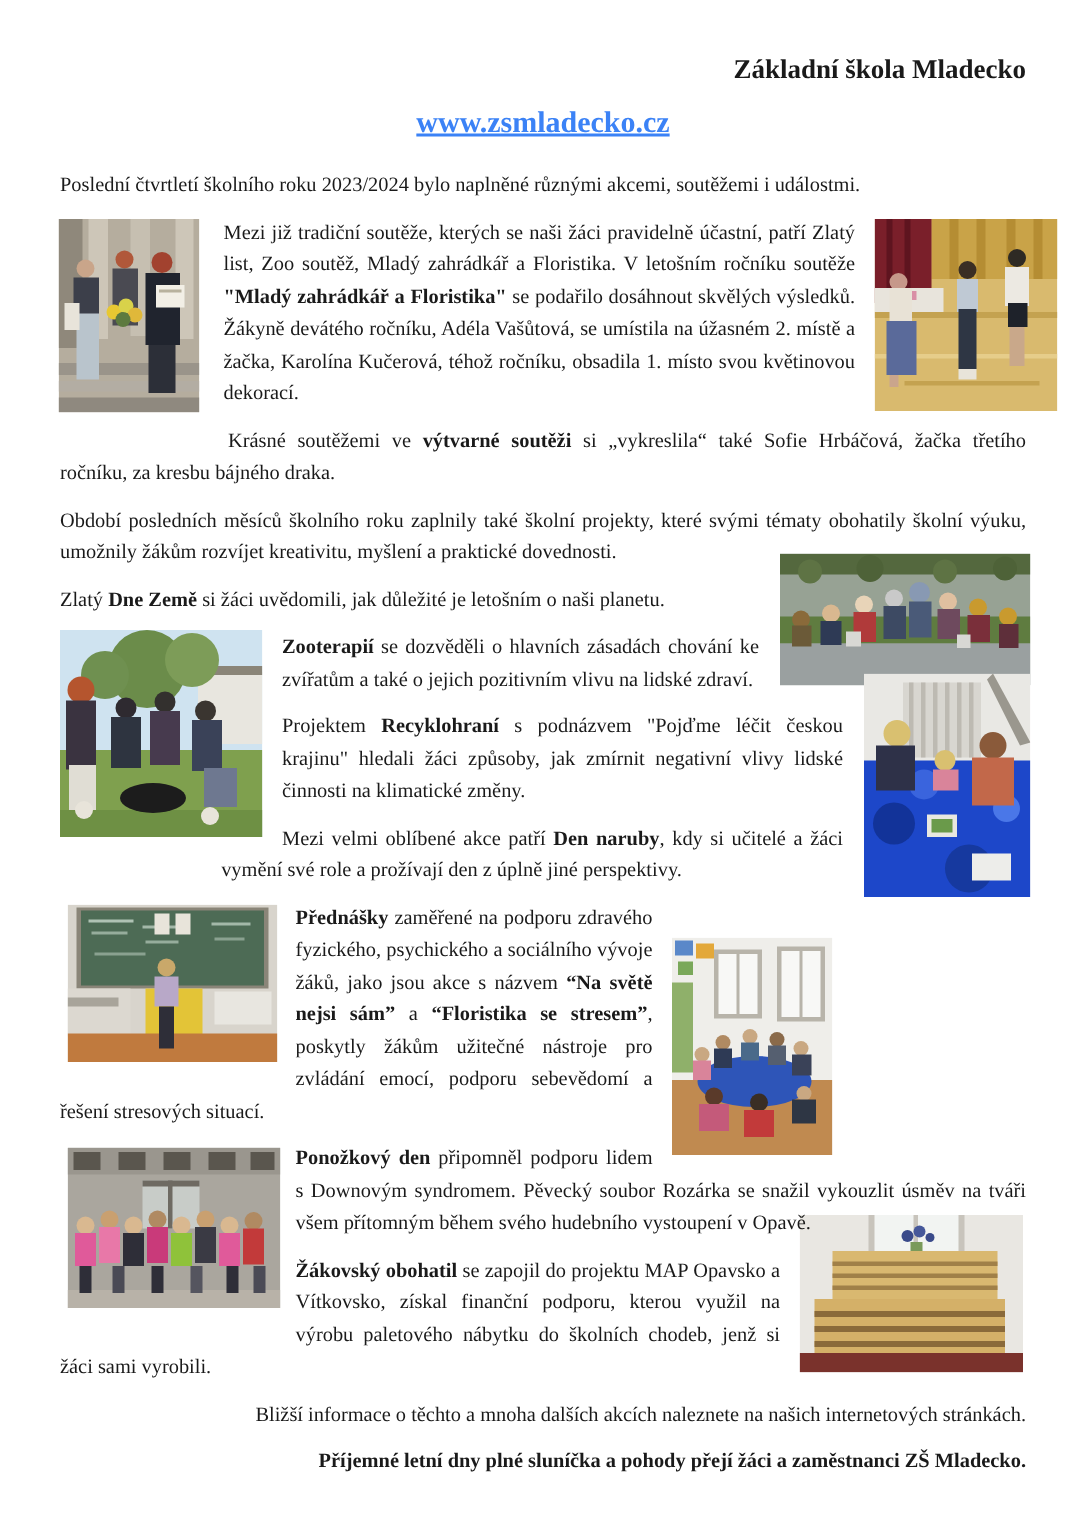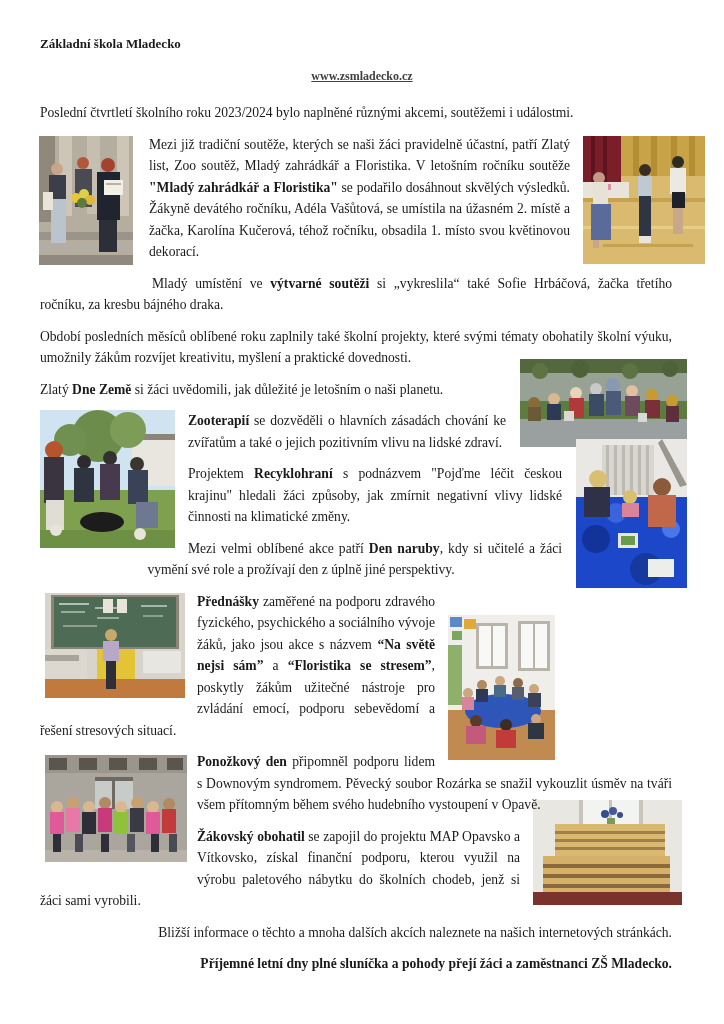--- a/index.html
+++ b/index.html
@@ -1,24 +1,24 @@
 <!DOCTYPE html>
 <html lang="cs"><head>
 <meta charset="utf-8">
 <style>
   html,body{margin:0;padding:0;background:#ffffff;}
   body{width:724px;height:1024px;overflow:hidden;
        font-family:"Liberation Serif","DejaVu Serif",serif;
        color:#1a1a1a;}
   .doc{box-sizing:border-box;width:724px;height:1024px;
        padding:36px 40px 0 40px;overflow:hidden;}
-  .title{font-size:13px;font-weight:bold;text-align:left;margin:0 0 14px 0;}
+  .title{font-size:18px;font-weight:bold;text-align:right;margin:0 0 14px 0;}
   .linkline{text-align:center;margin:0 0 18px 0;}
-  .linkline a{color:#404040;font-weight:bold;font-size:12px;text-decoration:underline;}
-  p{font-size:13.6px;line-height:21.5px;margin:0 12px 10px 0;text-align:justify;}
+  .linkline a{color:#3b82f6;font-weight:bold;font-size:20px;text-decoration:underline;}
+  p{font-size:13.6px;line-height:21.5px;margin:0 0 10px 0;text-align:justify;}
   p.center{text-align:right;}
   p.bold{font-weight:bold;}
   .indent{text-indent:112px;}
   .lastcenter{text-align:justify;text-align-last:center;}
   .clear{clear:both;}
   .ph{overflow:hidden;}
   .ph svg{display:block;width:100%;height:100%;}
   .fl{float:left;}
   .fr{float:right;}
   .ph-awards{width:94px;height:129px;margin:2px 16px 8px -1px;}
@@ -98,23 +98,23 @@
         <rect x="56" y="100" width="12" height="7" fill="#e8e4da"></rect>
         <circle cx="95" cy="26" r="6" fill="#2e2a24"></circle>
         <rect x="87" y="32" width="16" height="26" fill="#ece9e2"></rect>
         <rect x="89" y="56" width="13" height="16" fill="#1e222a"></rect>
         <rect x="90" y="72" width="10" height="26" fill="#c9a88a"></rect>
       </svg>
     </div>
     <p><span>Mezi již tradiční soutěže, kterých se naši žáci pravidelně účastní, patří Zlatý list, Zoo soutěž, Mladý zahrádkář a Floristika. V letošním ročníku soutěže </span><b>"Mladý zahrádkář a Floristika"</b><span> se podařilo dosáhnout skvělých výsledků. Žákyně devátého ročníku, Adéla Vašůtová, se umístila na úžasném 2. místě a žačka, Karolína Kučerová, téhož ročníku, obsadila 1. místo svou květinovou dekorací.</span></p>
   </div>
 
-  <p class="indent clear"><span>Mladý umístění ve </span><b>výtvarné soutěži</b><span> si „vykreslila“ také Sofie Hrbáčová, žačka třetího ročníku, za kresbu bájného draka.</span></p>
-
-  <p><span>Období posledních měsíců oblíbené roku zaplnily také školní projekty, které svými tématy obohatily školní výuku, umožnily žákům rozvíjet kreativitu, myšlení a praktické dovednosti.</span></p>
+  <p class="indent clear"><span>Krásné soutěžemi ve </span><b>výtvarné soutěži</b><span> si „vykreslila“ také Sofie Hrbáčová, žačka třetího ročníku, za kresbu bájného draka.</span></p>
+
+  <p><span>Období posledních měsíců školního roku zaplnily také školní projekty, které svými tématy obohatily školní výuku, umožnily žákům rozvíjet kreativitu, myšlení a praktické dovednosti.</span></p>
 
   <div class="ph fr ph-pond">
     <svg viewBox="0 0 167 88" preserveAspectRatio="none" aria-hidden="true">
       <rect width="167" height="88" fill="#97a294"></rect>
       <rect x="0" y="0" width="167" height="14" fill="#54683e"></rect>
       <circle cx="20" cy="12" r="8" fill="#5e7344"></circle>
       <circle cx="60" cy="10" r="9" fill="#4e6238"></circle>
       <circle cx="110" cy="12" r="8" fill="#5e7344"></circle>
       <circle cx="150" cy="10" r="8" fill="#4e6238"></circle>
       <rect x="0" y="42" width="167" height="18" fill="#5f7c40"></rect>

